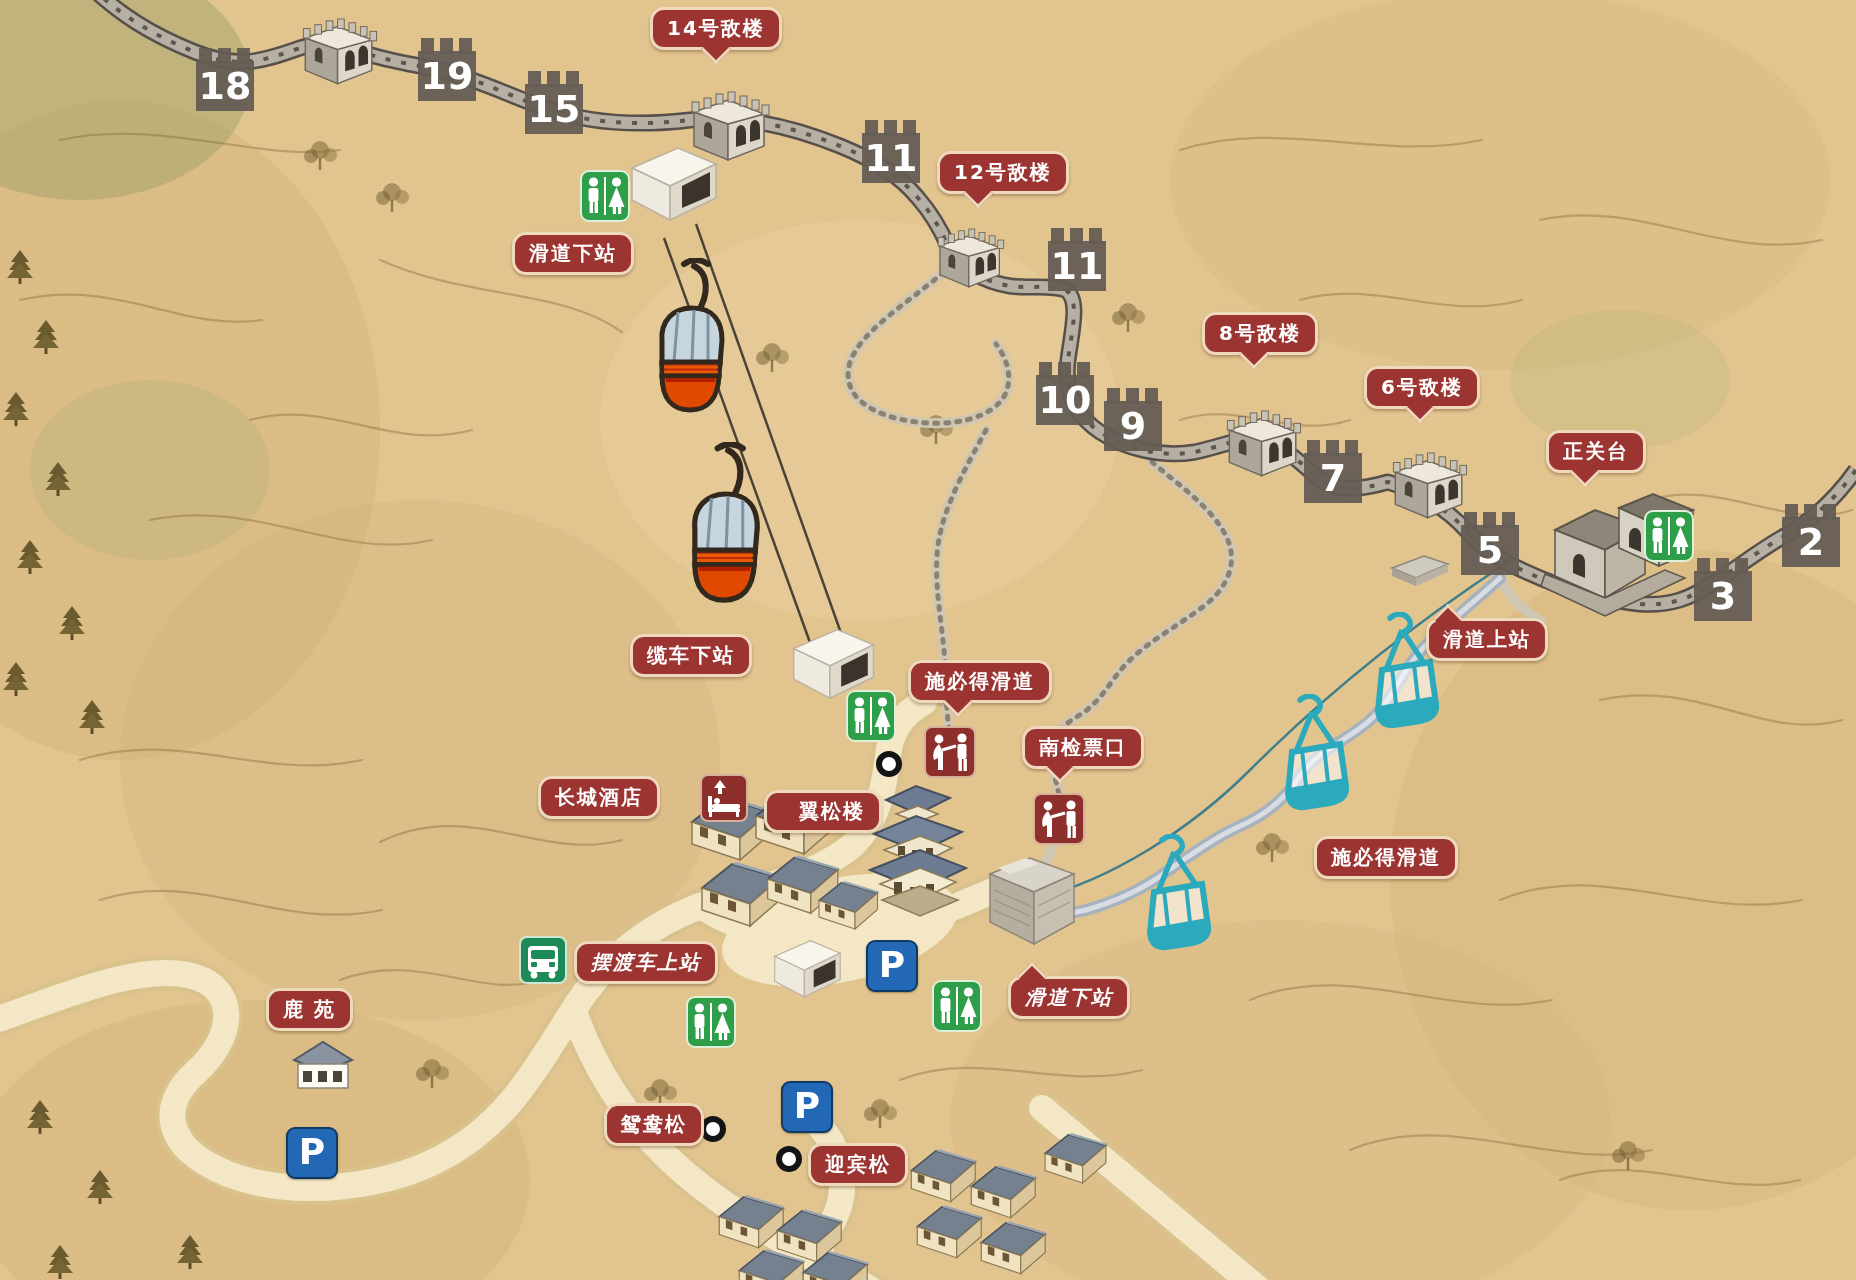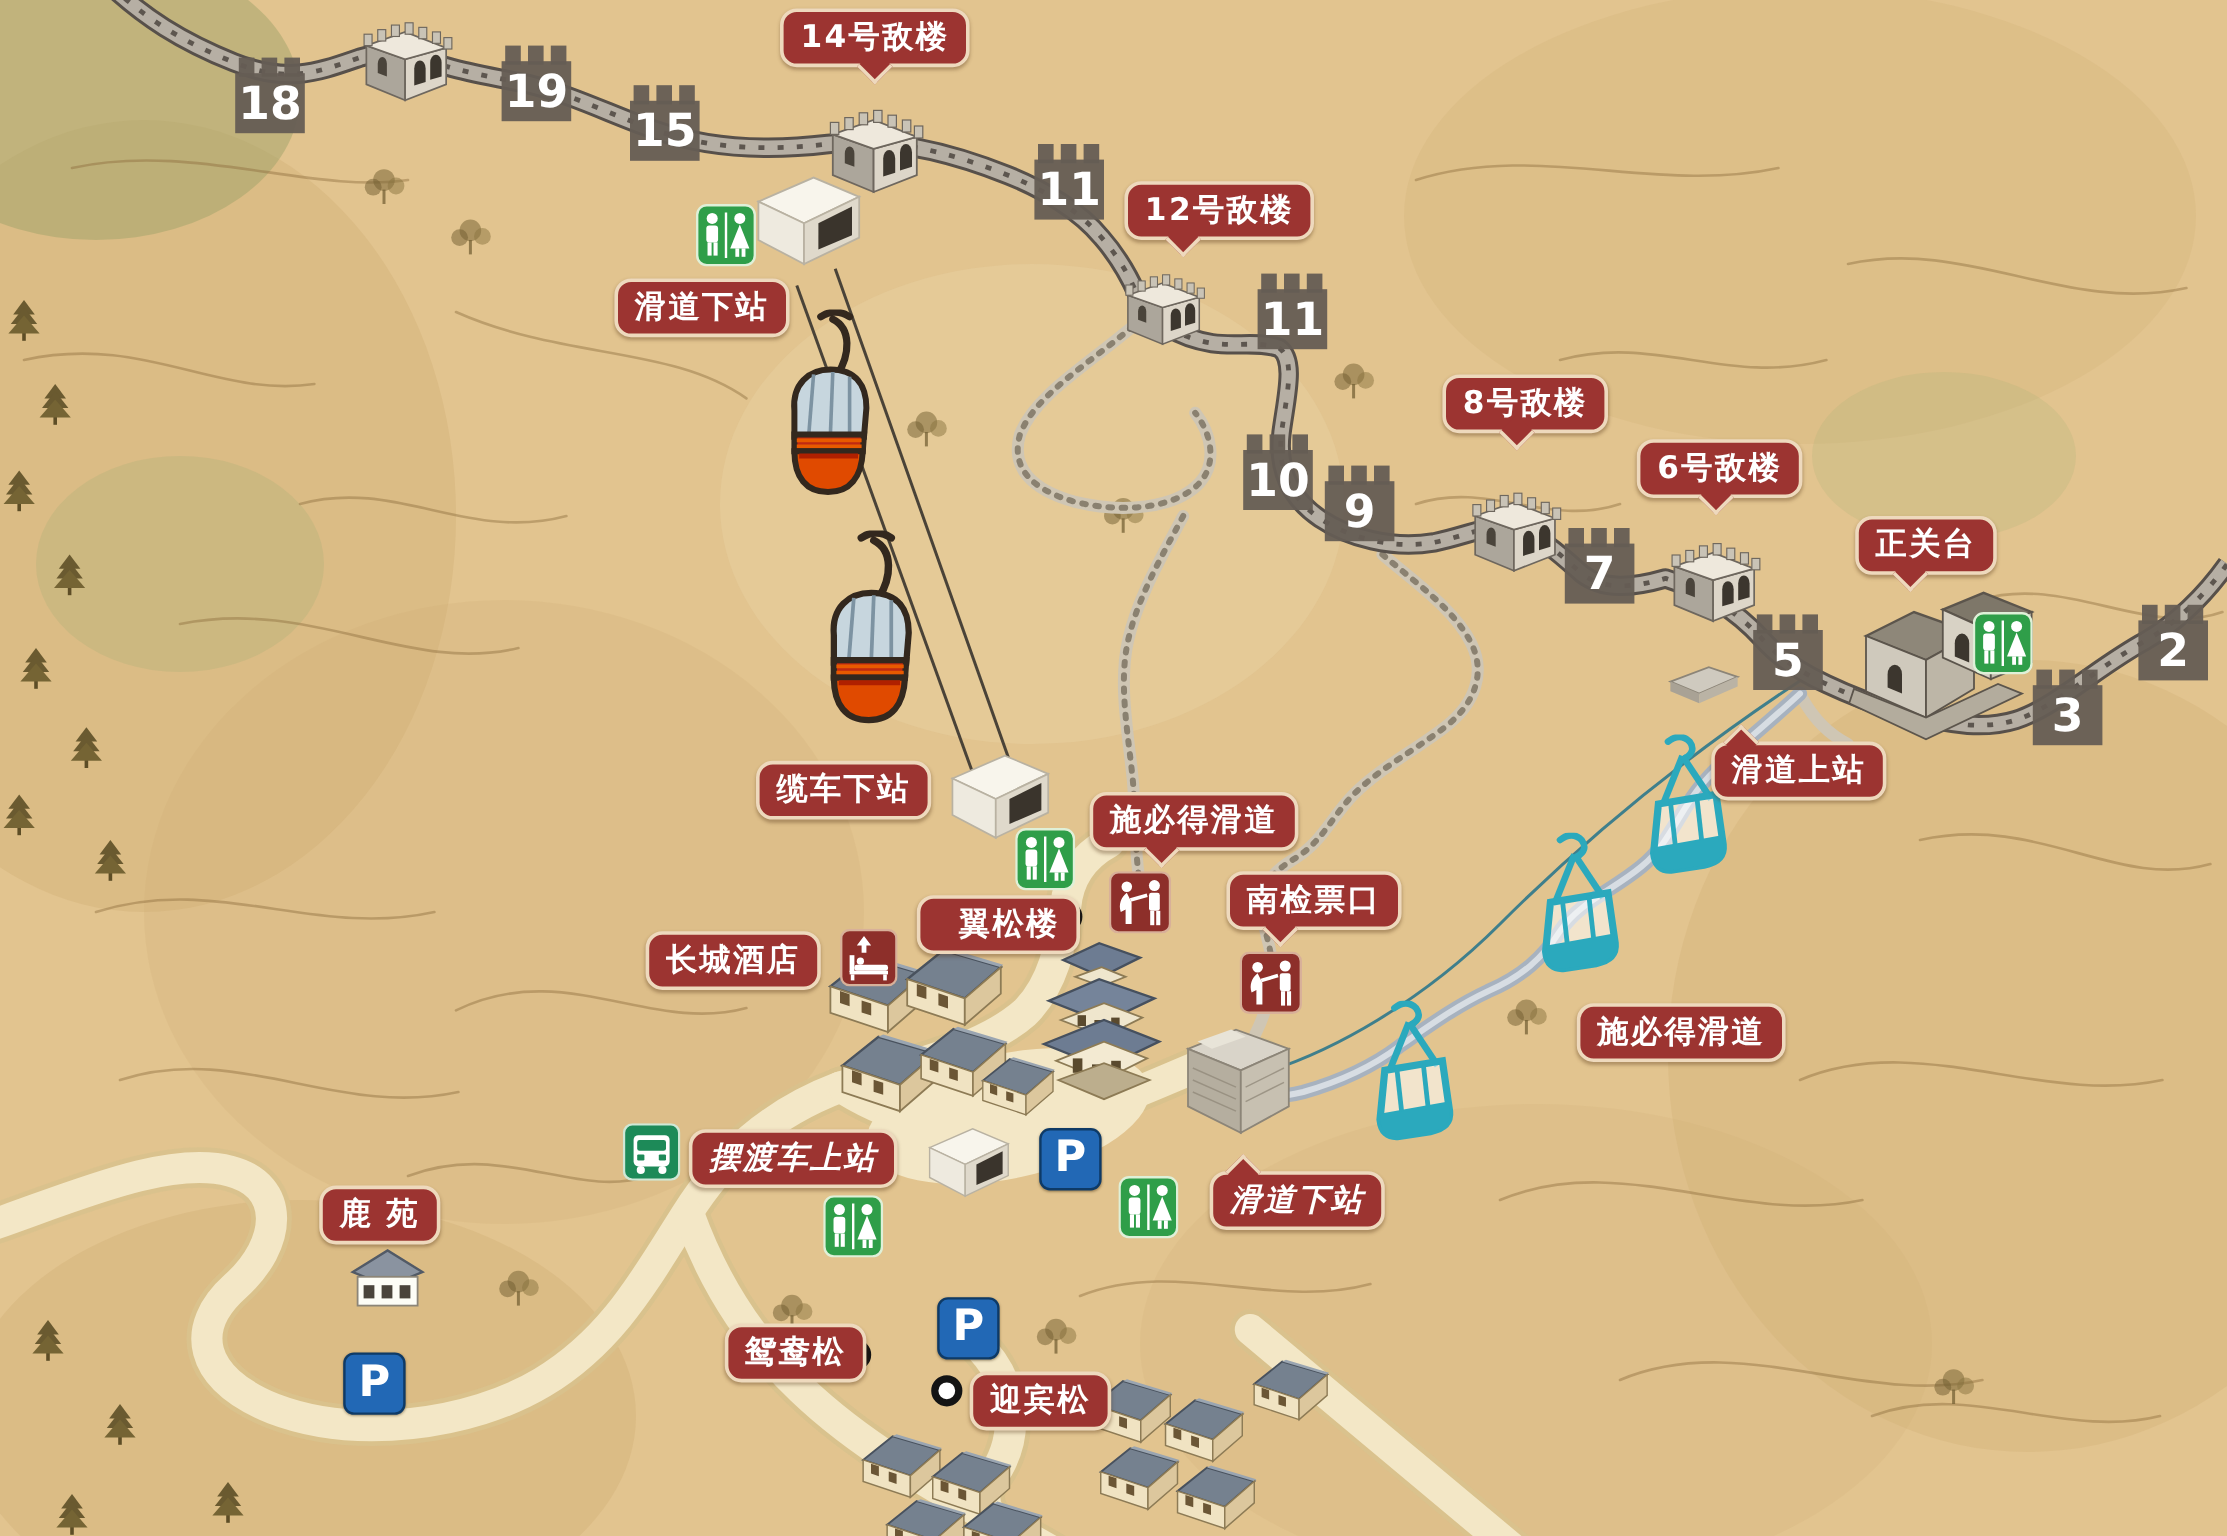--- a/index.html
+++ b/index.html
@@ -6,21 +6,21 @@
   body{font-family:"DejaVu Sans","Liberation Sans",sans-serif;}
   #map-root{position:relative;width:1856px;height:1280px;overflow:hidden;background:#e2c48f;}
   #terrain{position:absolute;left:0;top:0;}
   #marker-layer{position:absolute;left:0;top:0;width:100%;height:100%;}
   .sprite{position:absolute;}
   
   .plabel{
     position:absolute;
     background:#9c3431;
     color:#fff;
-    font-size:26px;
+    font-size:20px;
     font-weight:bold;
     line-height:1;
     padding:8px 14px 9px;
     border:3px solid #eed9bd;
     border-radius:14px;
     white-space:nowrap;
     letter-spacing:2px;
     box-shadow:0 2px 3px rgba(80,50,20,.35);
     z-index:30;
   }
@@ -257,21 +257,21 @@
       </div>
       <div class="plabel tail-down" style="--tx: 50%; left: 650px; top: 7px;">14号敌楼</div>
       <div class="plabel tail-down" style="--tx: 30%; left: 937px; top: 151px;">12号敌楼</div>
       <div class="plabel tail-down" style="--tx: 45%; left: 1202px; top: 312px;">8号敌楼</div>
       <div class="plabel tail-down" style="--tx: 48%; left: 1364px; top: 366px;">6号敌楼</div>
       <div class="plabel tail-down" style="--tx: 38%; left: 1546px; top: 430px;">正关台</div>
       <div class="plabel" style="left: 512px; top: 232px;">滑道下站</div>
       <div class="plabel" style="left: 630px; top: 634px;">缆车下站</div>
       <div class="plabel tail-down" style="--tx: 34%; left: 908px; top: 660px;">施必得滑道</div>
       <div class="plabel tail-down" style="--tx: 30%; left: 1022px; top: 726px;">南检票口</div>
-      <div class="plabel" style="left: 764px; top: 746px; padding-left: 32px;">翼松楼</div>
+      <div class="plabel" style="left: 764px; top: 790px; padding-left: 32px;">翼松楼</div>
       <div class="dotmark" style="left: 889px; top: 764px;"></div>
       <div class="plabel" style="left: 538px; top: 776px;">长城酒店</div>
       <div class="plabel" style="left: 574px; top: 941px; font-style: italic;">摆渡车上站</div>
       <div class="plabel" style="left: 266px; top: 988px;">鹿 苑</div>
       <div class="plabel" style="left: 604px; top: 1103px;">鸳鸯松</div>
       <div class="dotmark" style="left: 713px; top: 1129px;"></div>
       <div class="plabel" style="left: 808px; top: 1143px;">迎宾松</div>
       <div class="dotmark" style="left: 789px; top: 1159px;"></div>
       <div class="plabel tail-up" style="--tx: 16%; left: 1426px; top: 618px;">滑道上站</div>
       <div class="plabel" style="left: 1314px; top: 836px;">施必得滑道</div>

